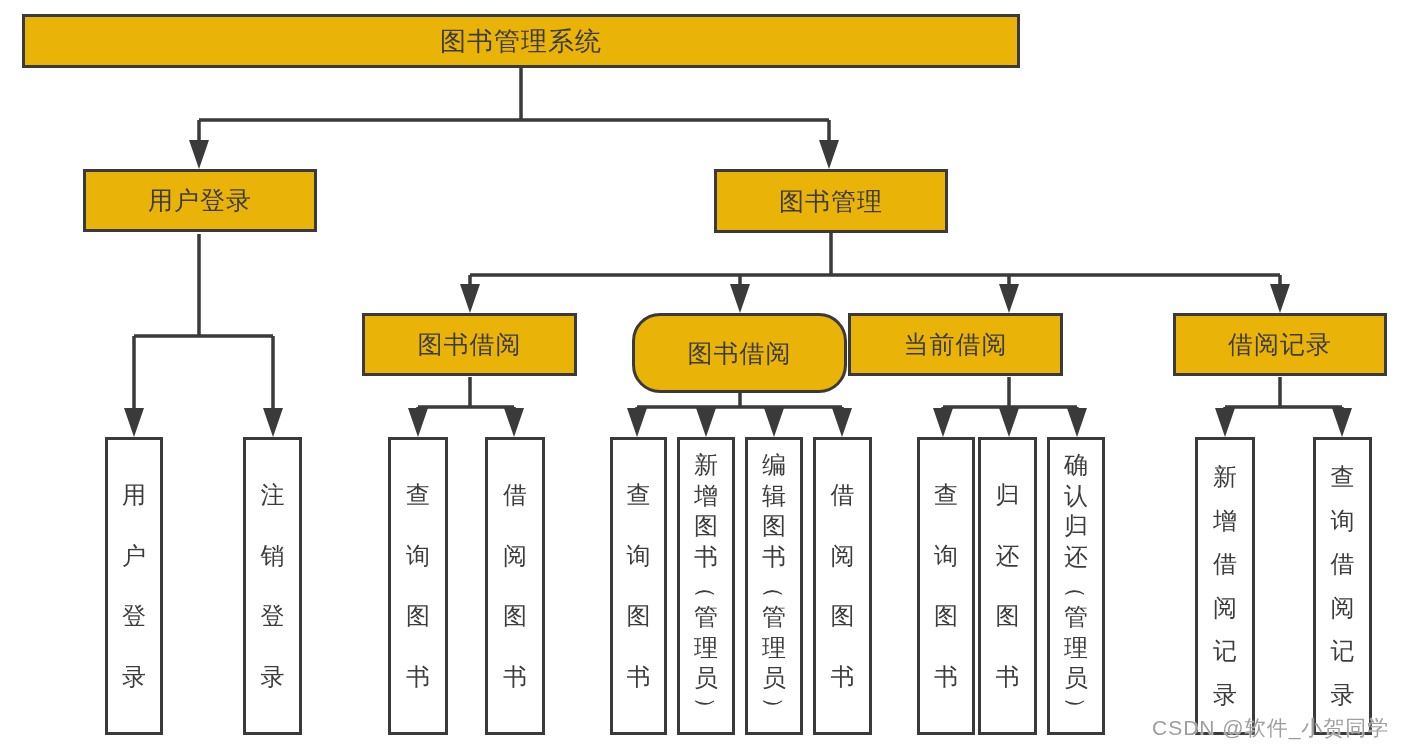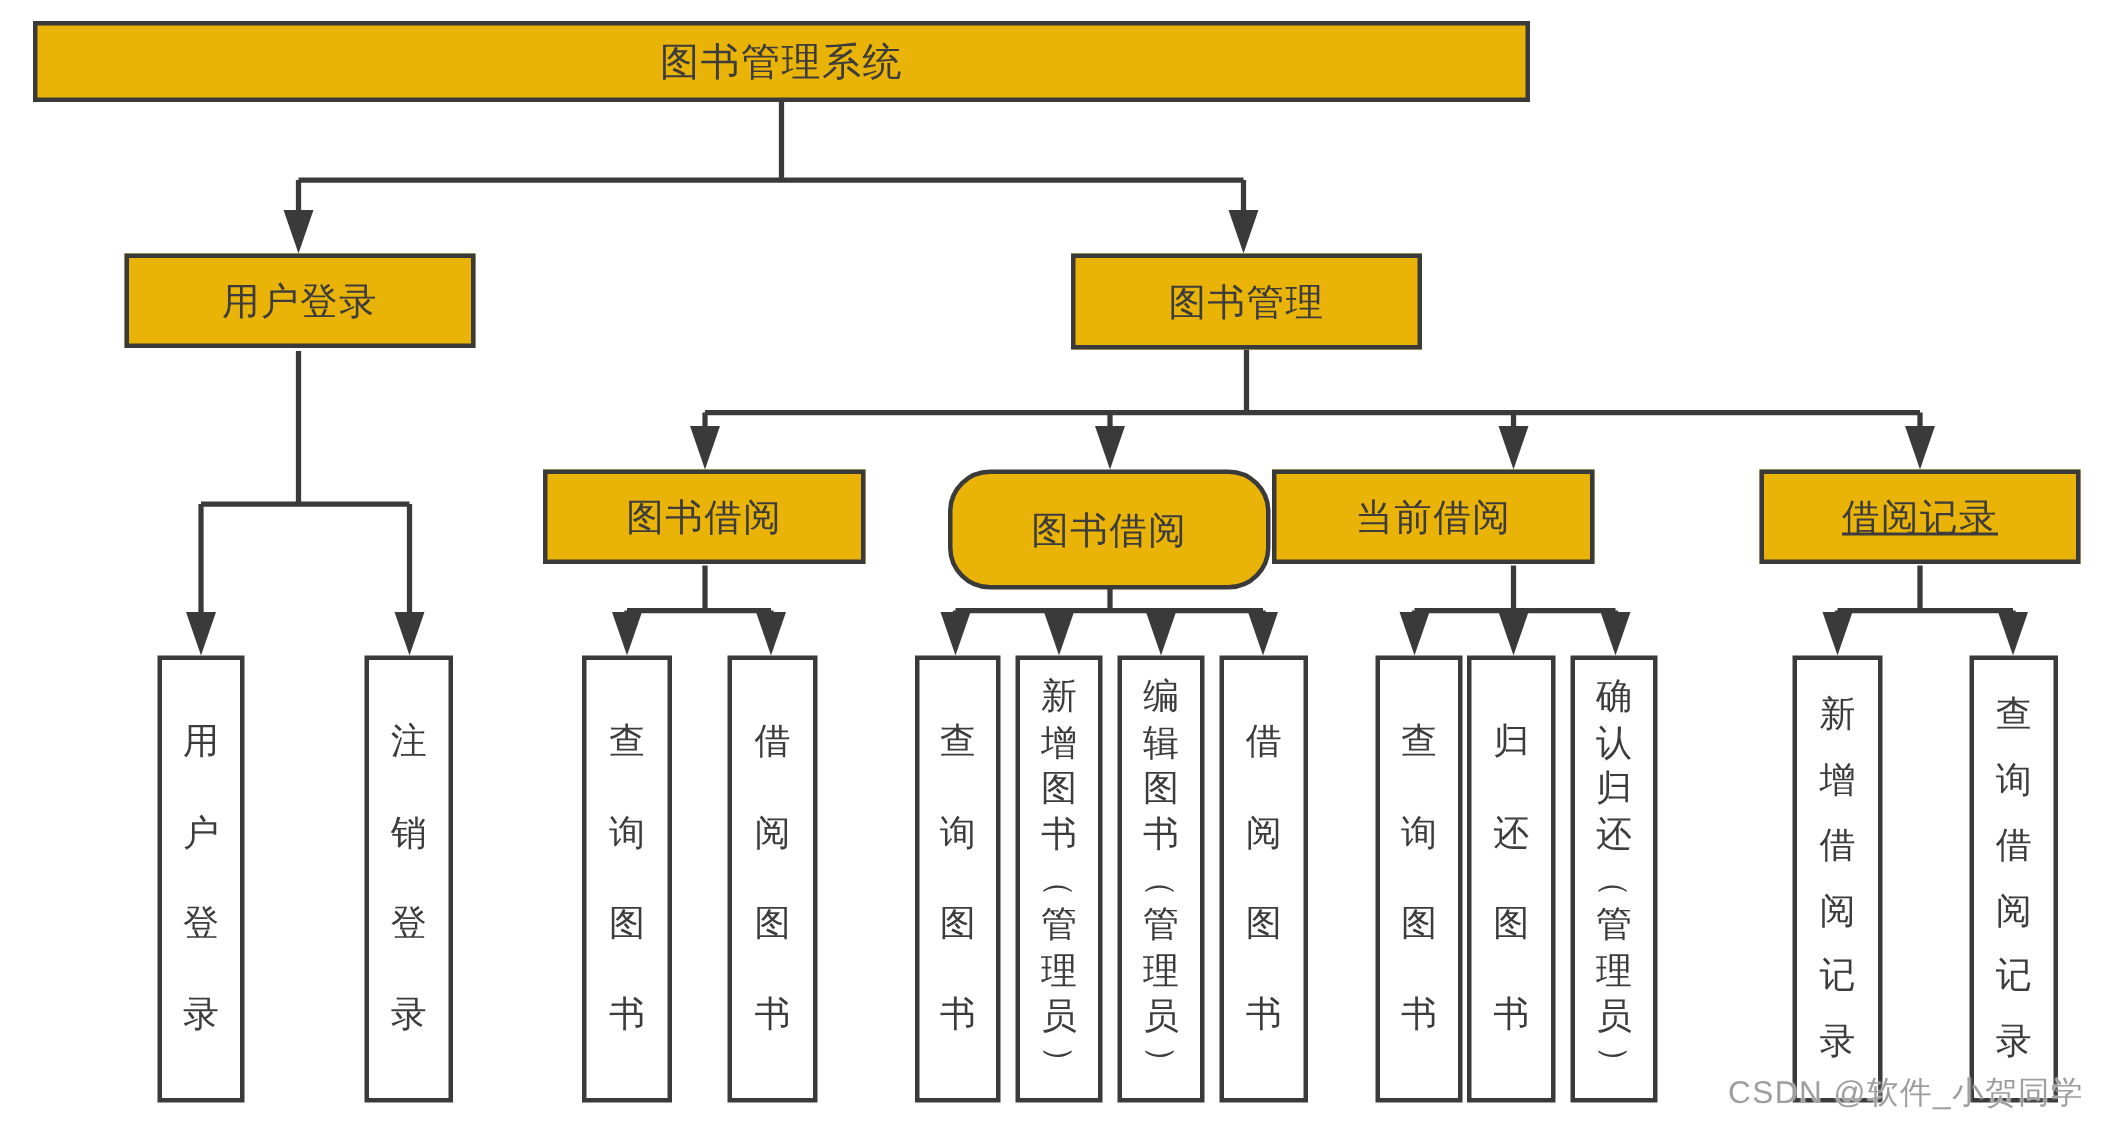--- a/index.html
+++ b/index.html
@@ -101,21 +101,21 @@
   </svg>
 
   <div class="node root" style="left:22px;top:14px;width:998px;height:54px;">图书管理系统</div>
 
   <div class="node" style="left:714px;top:169px;width:234px;height:64px;">图书管理</div>
   <div class="node" style="left:83px;top:169px;width:234px;height:63px;">用户登录</div>
 
   <div class="node" style="left:362px;top:313px;width:215px;height:63px;">图书借阅</div>
   <div class="node" style="left:632px;top:313px;width:215px;height:80px;border-radius:28px;">图书借阅</div>
   <div class="node" style="left:848px;top:313px;width:215px;height:63px;">当前借阅</div>
-  <div class="node" style="left:1173px;top:313px;width:214px;height:63px;text-decoration:underline;">借阅记录</div>
+  <div class="node" style="left:1173px;top:313px;width:214px;height:63px;">借阅记录</div>
 
   <div class="col" style="left:105px;top:437px;width:58px;height:298px;">
       <span>用</span>
       <span>户</span>
       <span>登</span>
       <span>录</span>
     </div>
   <div class="col" style="left:243px;top:437px;width:59px;height:298px;">
       <span>注</span>
       <span>销</span>

